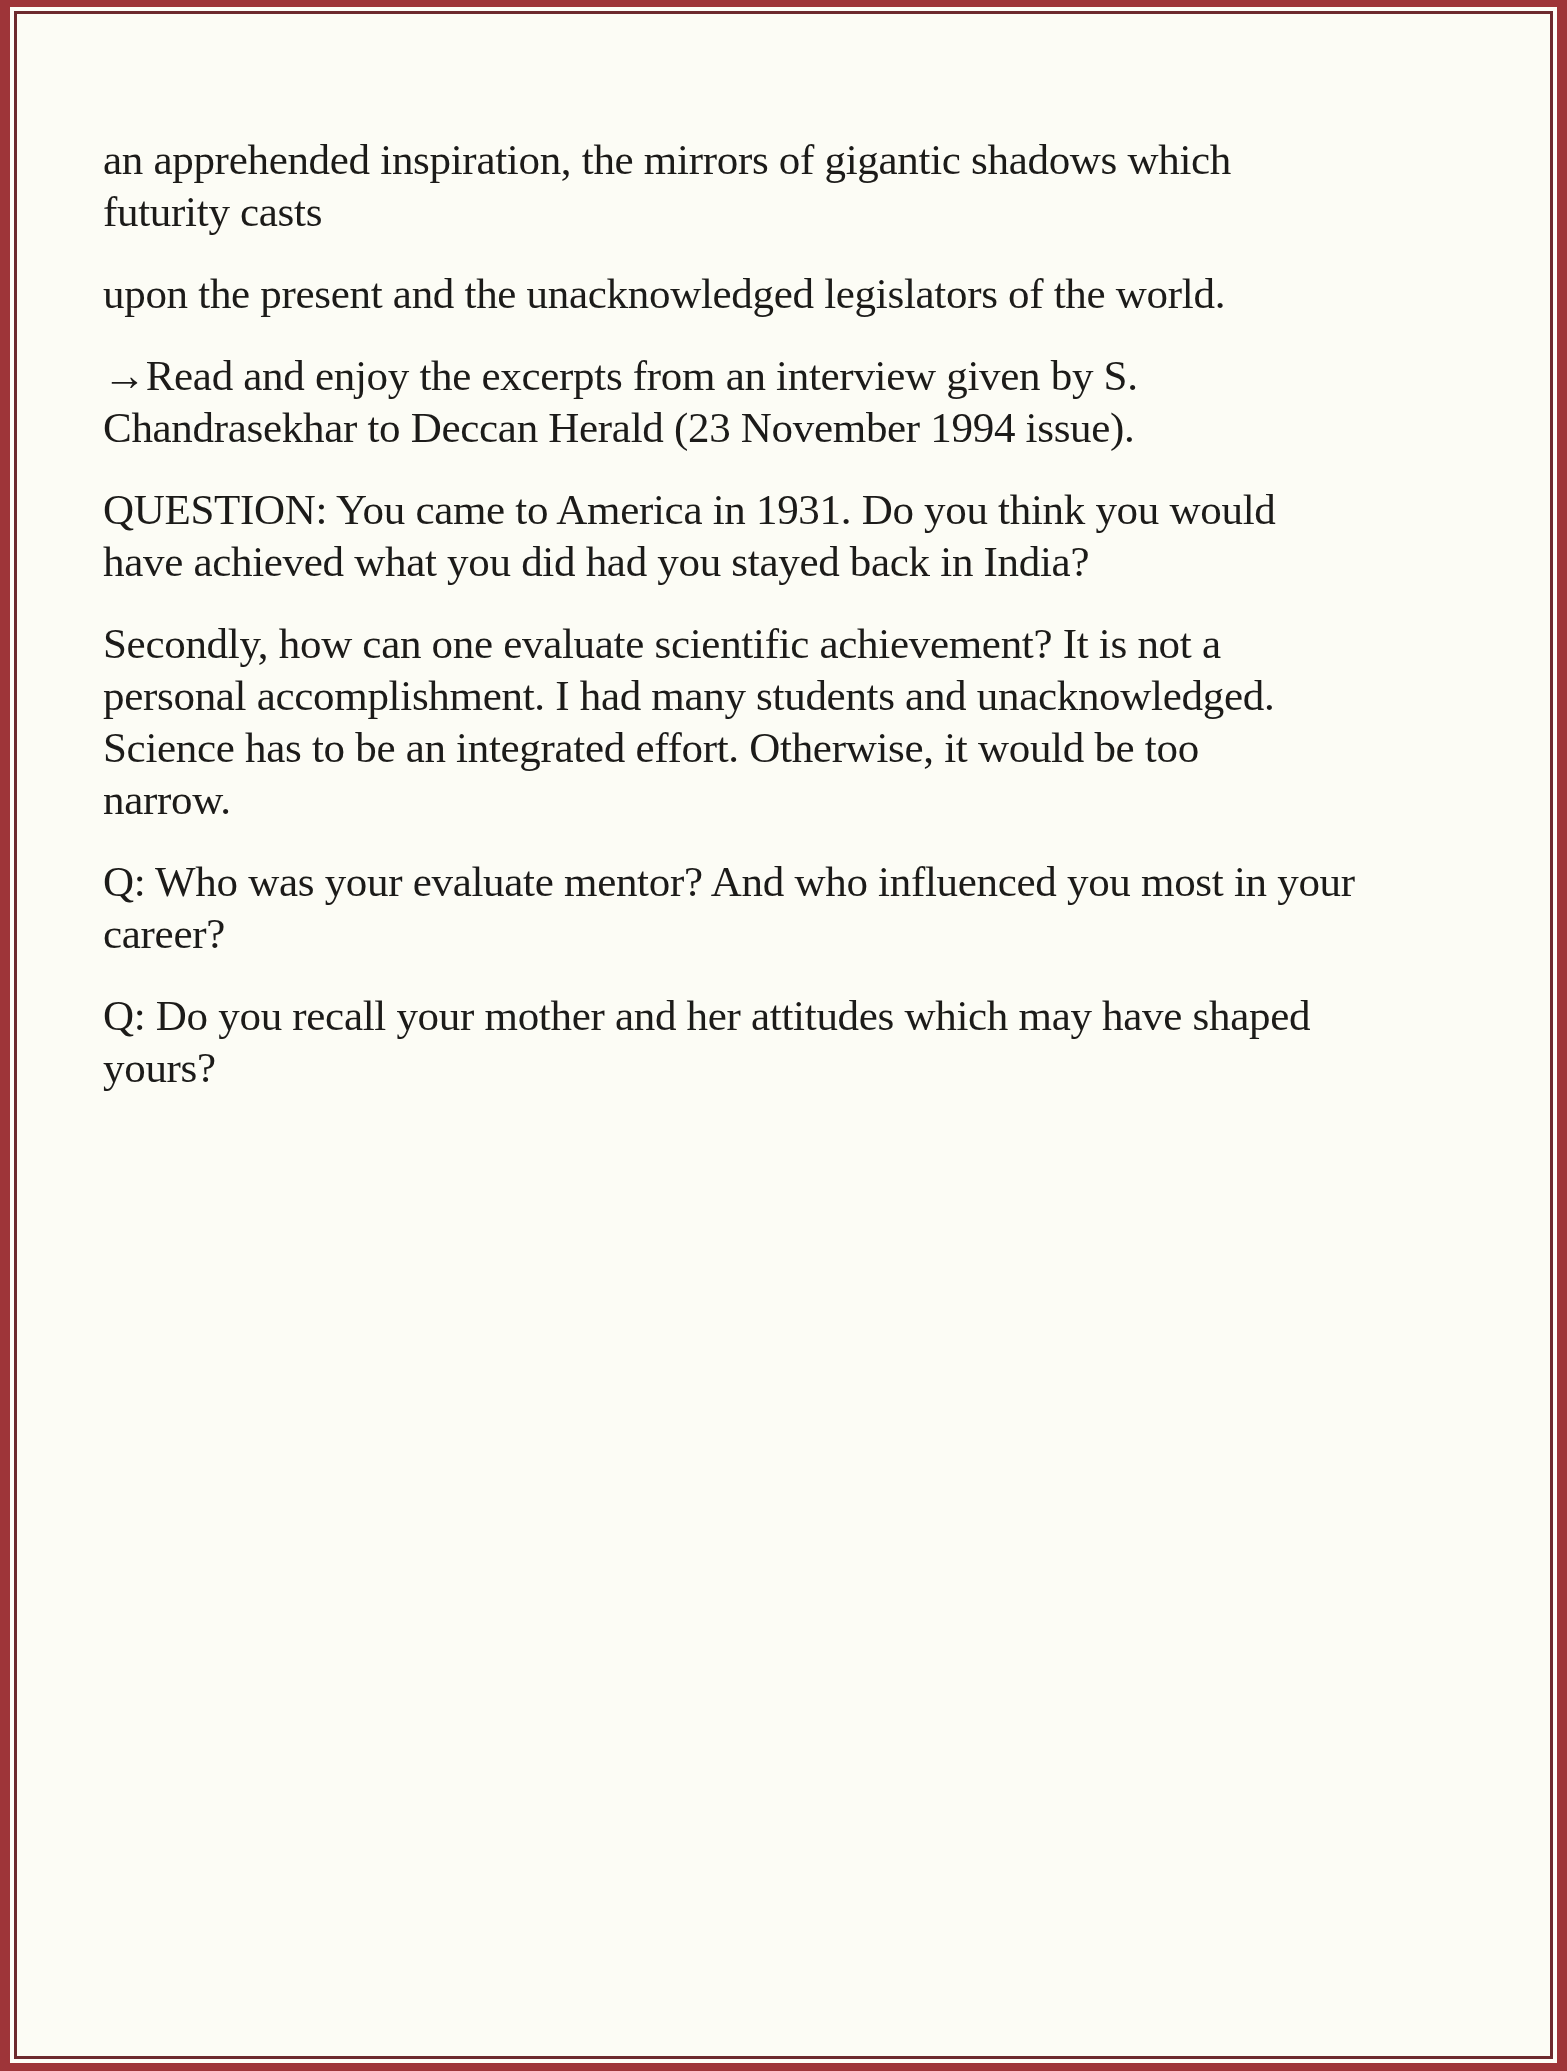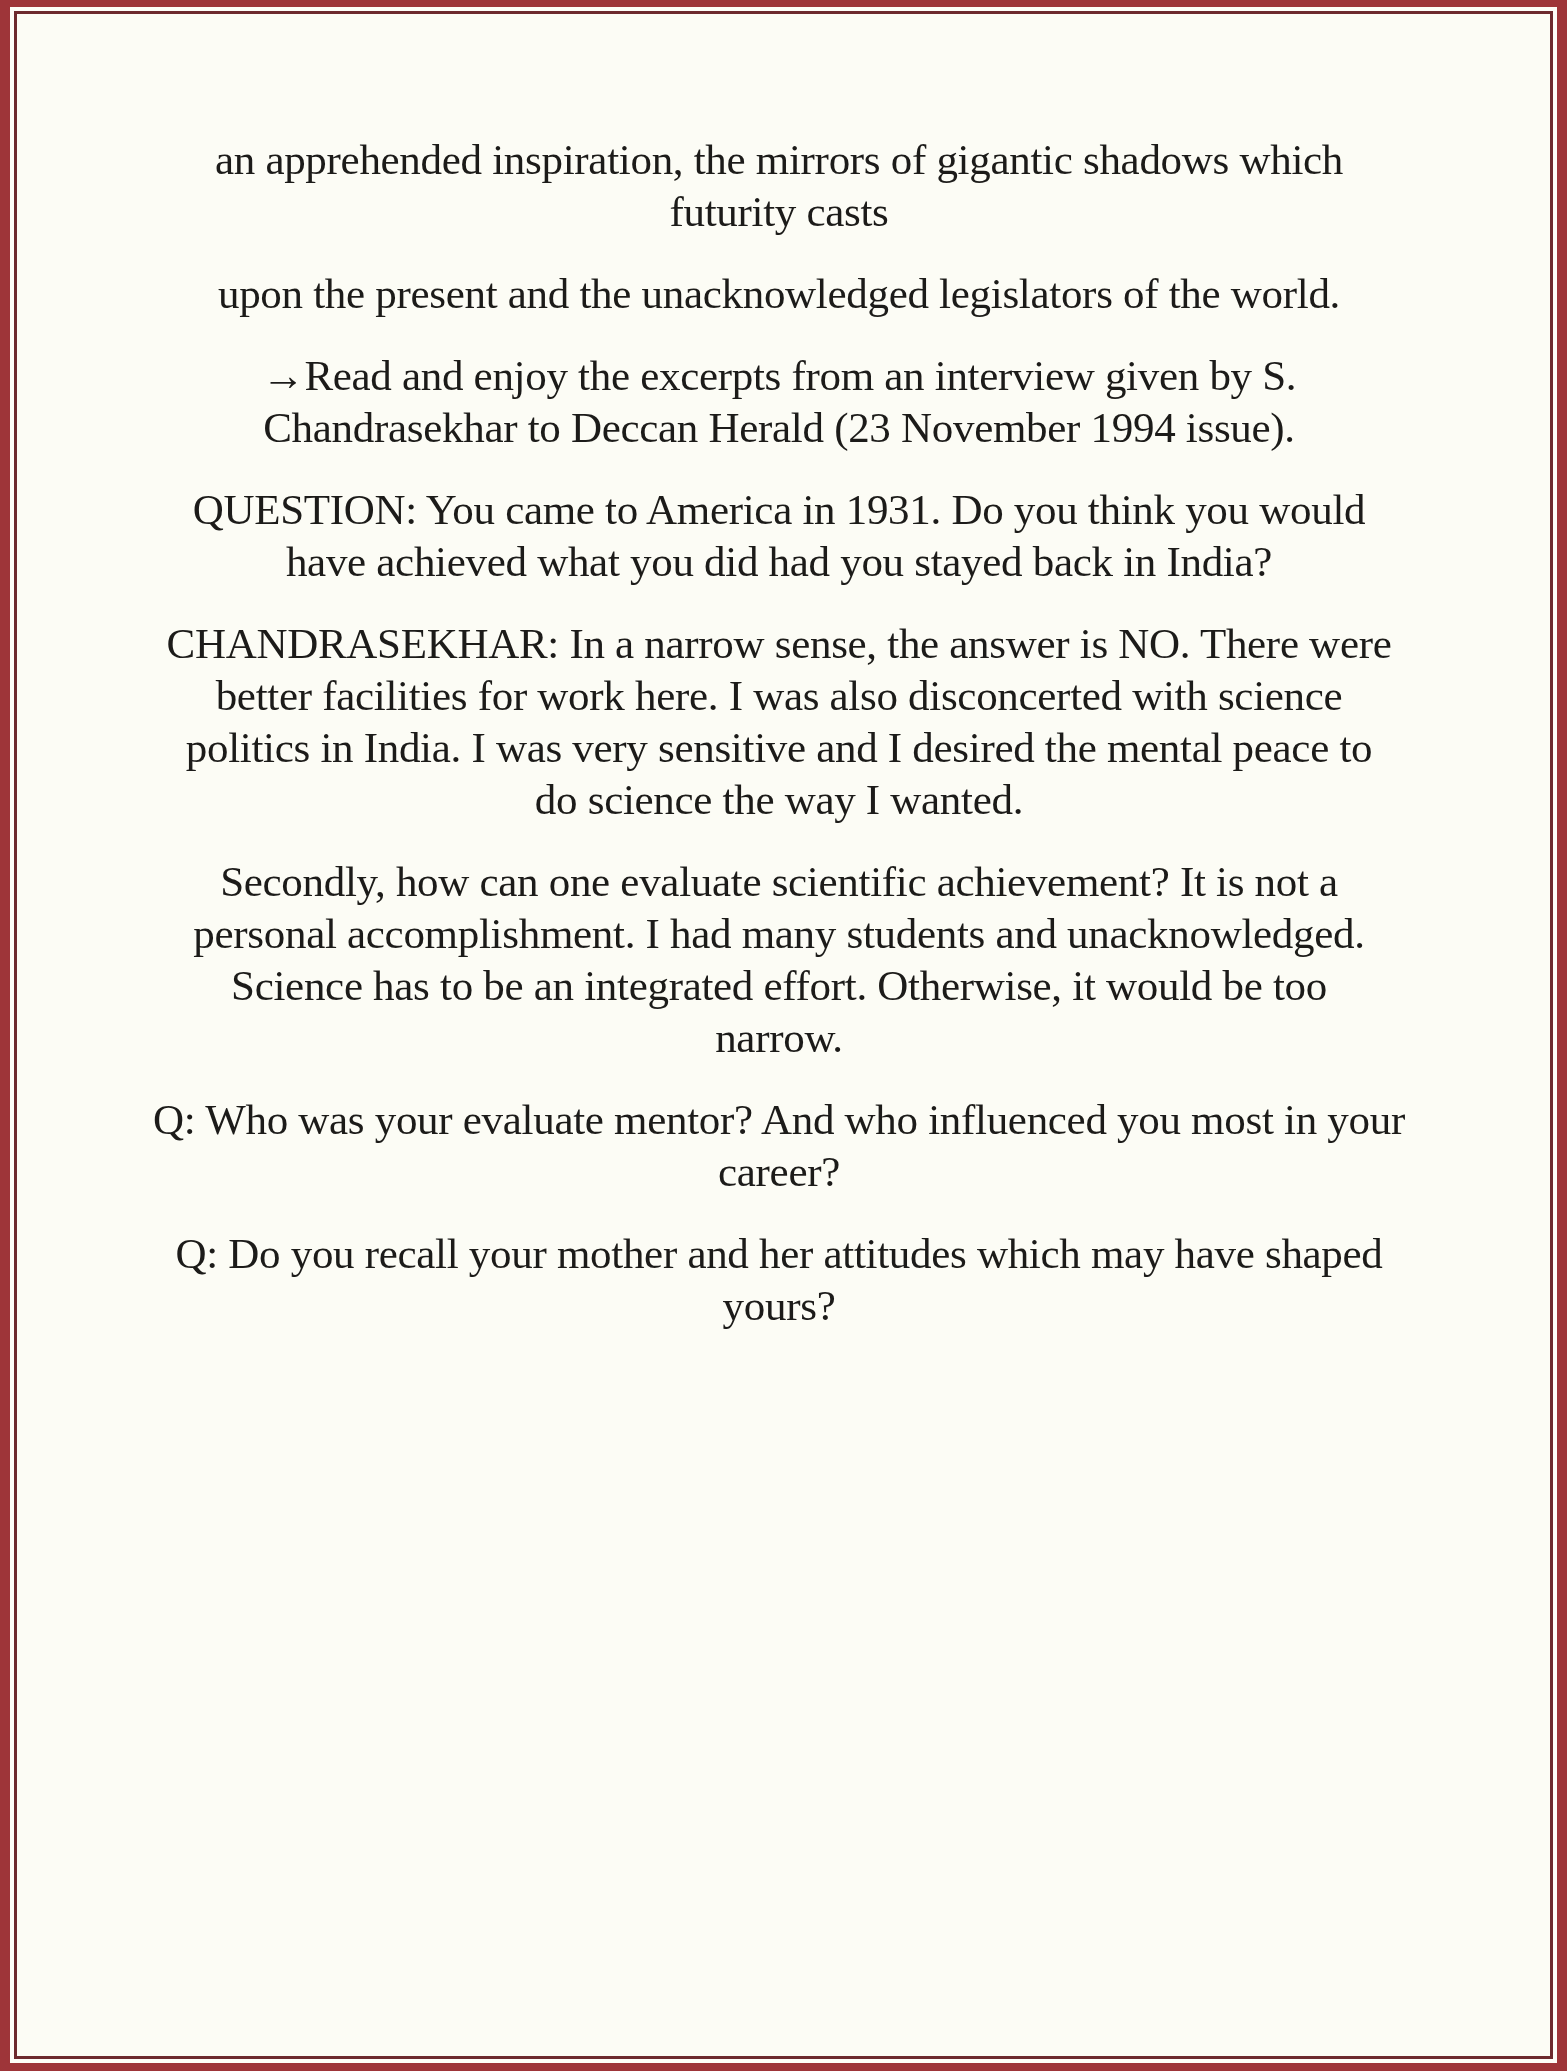--- a/index.html
+++ b/index.html
@@ -1,15 +1,15 @@
 <!DOCTYPE html>
 <html><head>
 <meta charset="utf-8">
 <style>
-  * { margin: 0; padding: 0; box-sizing: border-box; text-align: center; }
+  * { margin: 0; padding: 0; box-sizing: border-box; }
 
   html, body {
     width: 1567px;
     height: 2071px;
     background: #ffffff;
     font-family: "Liberation Serif", "DejaVu Serif", serif;
   }
 
   
   .page {
@@ -53,24 +53,20 @@
 <div class="page">
   <div class="frame">
     <div class="content">
       <p>an apprehended inspiration, the mirrors of gigantic shadows which
 futurity casts</p>
       <p>upon the present and the unacknowledged legislators of the world.</p>
       <p>→Read and enjoy the excerpts from an interview given by S.
 Chandrasekhar to Deccan Herald (23 November 1994 issue).</p>
       <p>QUESTION: You came to America in 1931. Do you think you would
 have achieved what you did had you stayed back in India?</p>
-      <p>CHANDRASEKHAR: In a narrow sense, the answer is NO. There were
-better facilities for work here. I was also disconcerted with science
-politics in India. I was very sensitive and I desired the mental peace to
-do science the way I wanted.</p>
       <p>Secondly, how can one evaluate scientific achievement? It is not a
 personal accomplishment. I had many students and unacknowledged.
 Science has to be an integrated effort. Otherwise, it would be too
 narrow.</p>
       <p>Q: Who was your evaluate mentor? And who influenced you most in your
 career?</p>
       <p>Q: Do you recall your mother and her attitudes which may have shaped
 yours?</p>
     </div>
   </div>

